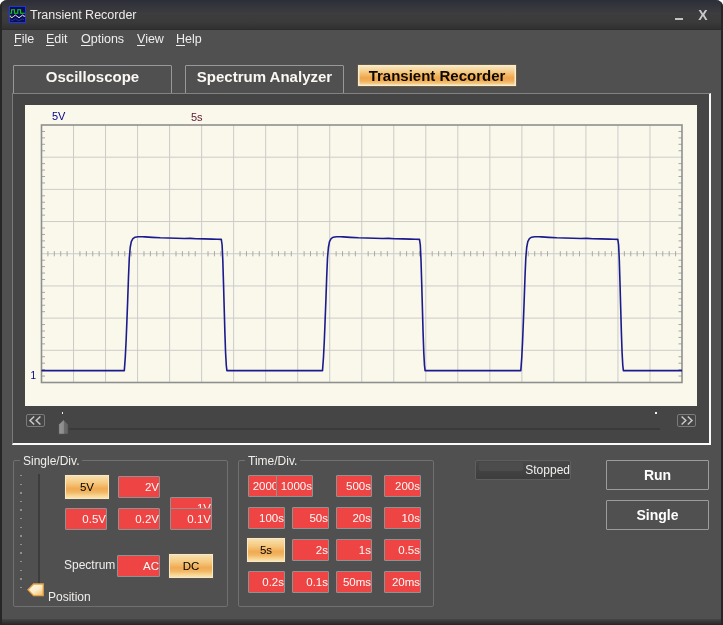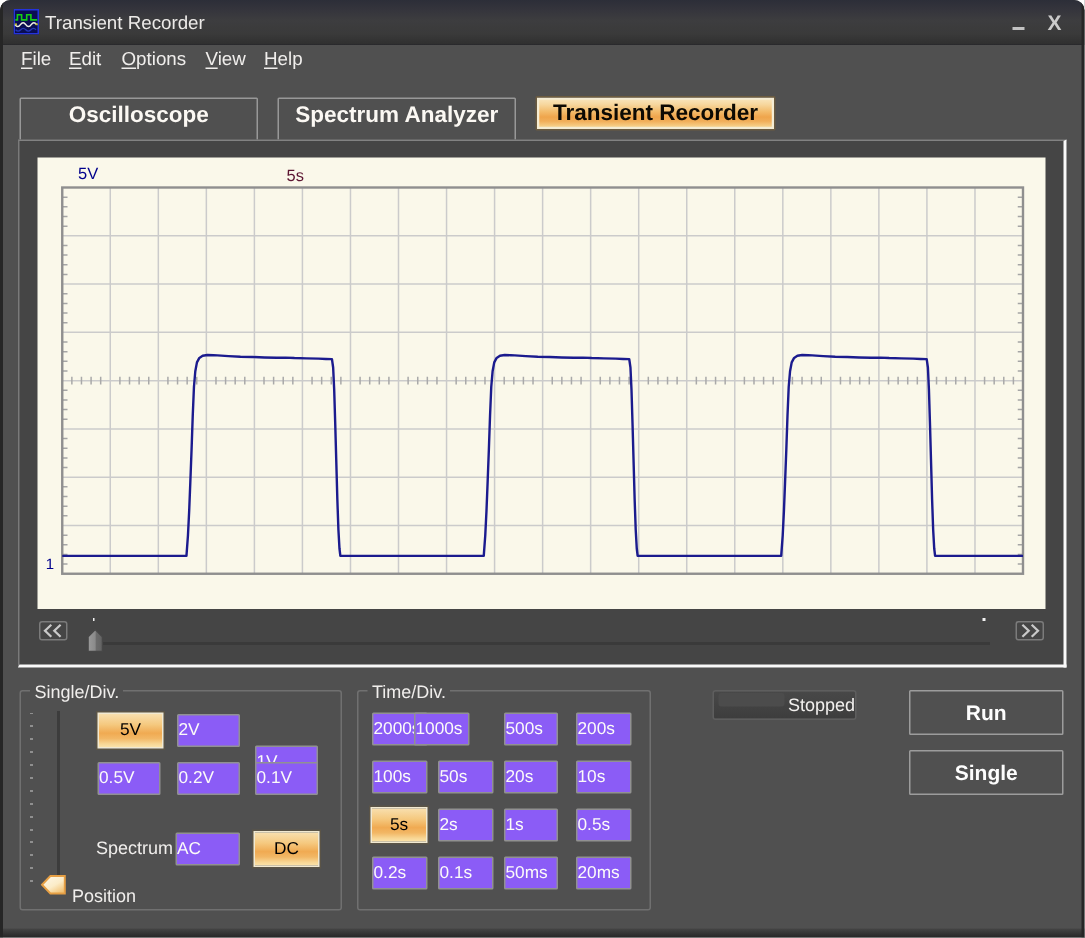--- a/index.html
+++ b/index.html
@@ -19,21 +19,21 @@
 .scope { left:12px; top:93px; width:699px; height:352px; background:#454545; border-top:1px solid #828282; border-left:1px solid #7a7a7a; border-right:2px solid #fafafa; border-bottom:2px solid #fafafa; }
 .cream { left:25px; top:105px; width:672px; height:301px; background:#faf8ea; }
 
 .sbtn { position:absolute; width:19px; height:13px; border:1px solid #7b7b7b; border-radius:2px; }
 .sbtn svg { display:block; margin:0 auto; }
 .track { left:68px; top:428px; width:592px; height:2px; background:#3a3a3a; }
 
 .group { border:1px solid #707070; border-radius:2px; }
 .glabel { position:absolute; top:454px; background:#505050; color:#f0eeec; font-size:12px; padding:0 3px; }
 
-.btn { position:absolute; background:#8b5cf6; border:1px solid #919191; border-radius:1px; color:#fcfbf9; font-size:11.5px; text-align:left; }
+.btn { position:absolute; background:#ef4444; border:1px solid #919191; border-radius:1px; color:#fcfbf9; font-size:11.5px; text-align:right; }
 .obtn { position:absolute; border:1.5px solid #f1e9d2; background:linear-gradient(180deg,#f8dfae 0%,#f5c97f 32%,#f0aa52 58%,#f2b765 74%,#f8d694 90%,#fbe3aa 100%); box-shadow:0 0 0 1px rgba(104,88,58,.45); color:#000; font-size:11.5px; text-align:center; }
 .lbl { position:absolute; color:#f0eeec; font-size:12px; }
 .bigbtn { position:absolute; left:606px; width:103px; height:30px; background:#505050; border:1px solid #9c9c9c; border-radius:1px; color:#fdfdfd; font-weight:bold; font-size:14px; text-align:center; }
 </style></head>
 <body>
 <div class="win">
   <div class="abs title">
     <svg class="abs" style="left:9px;top:6px" width="17" height="17" viewBox="0 0 17 17">
       <rect x="0" y="0" width="17" height="17" fill="#0a0e52"></rect>
       <rect x="0.5" y="0.5" width="16" height="16" fill="none" stroke="#2433dc" stroke-width="1"></rect>

